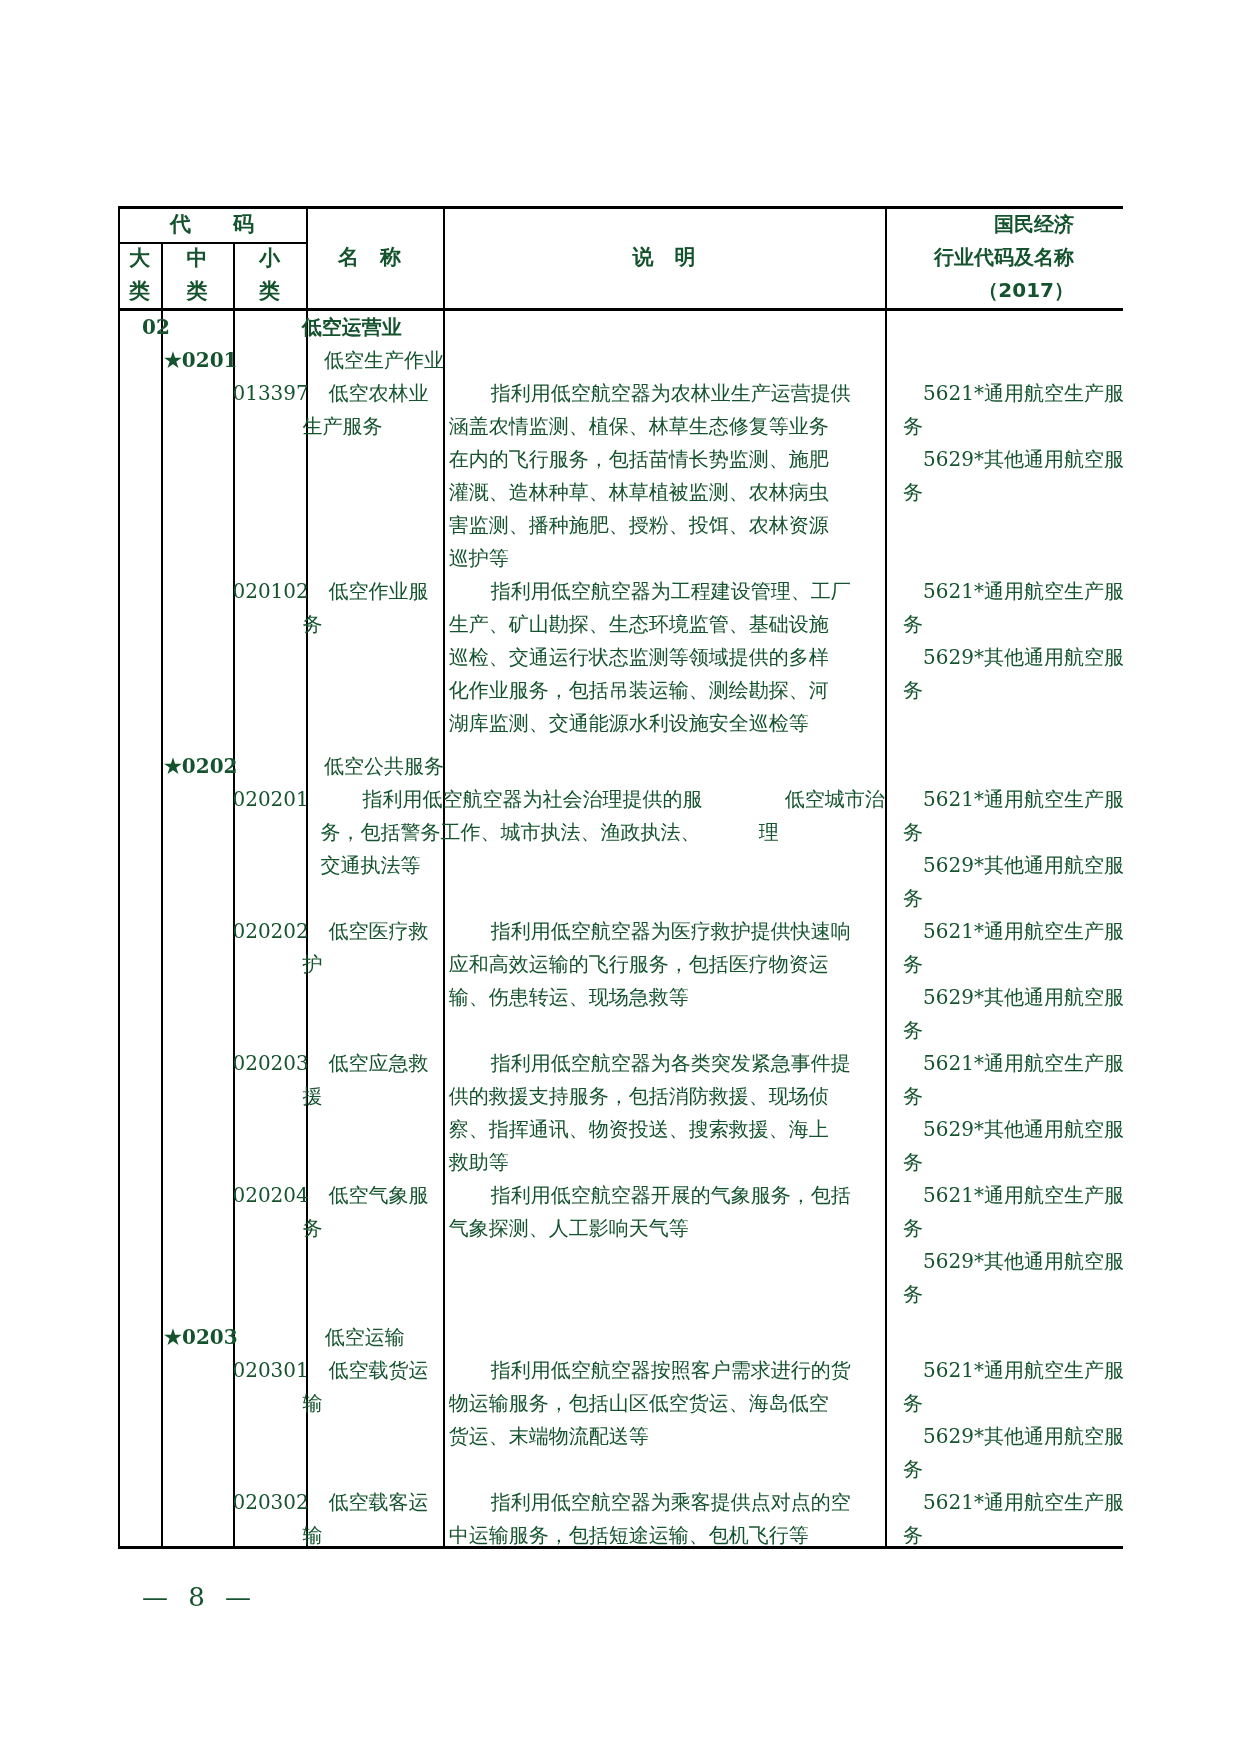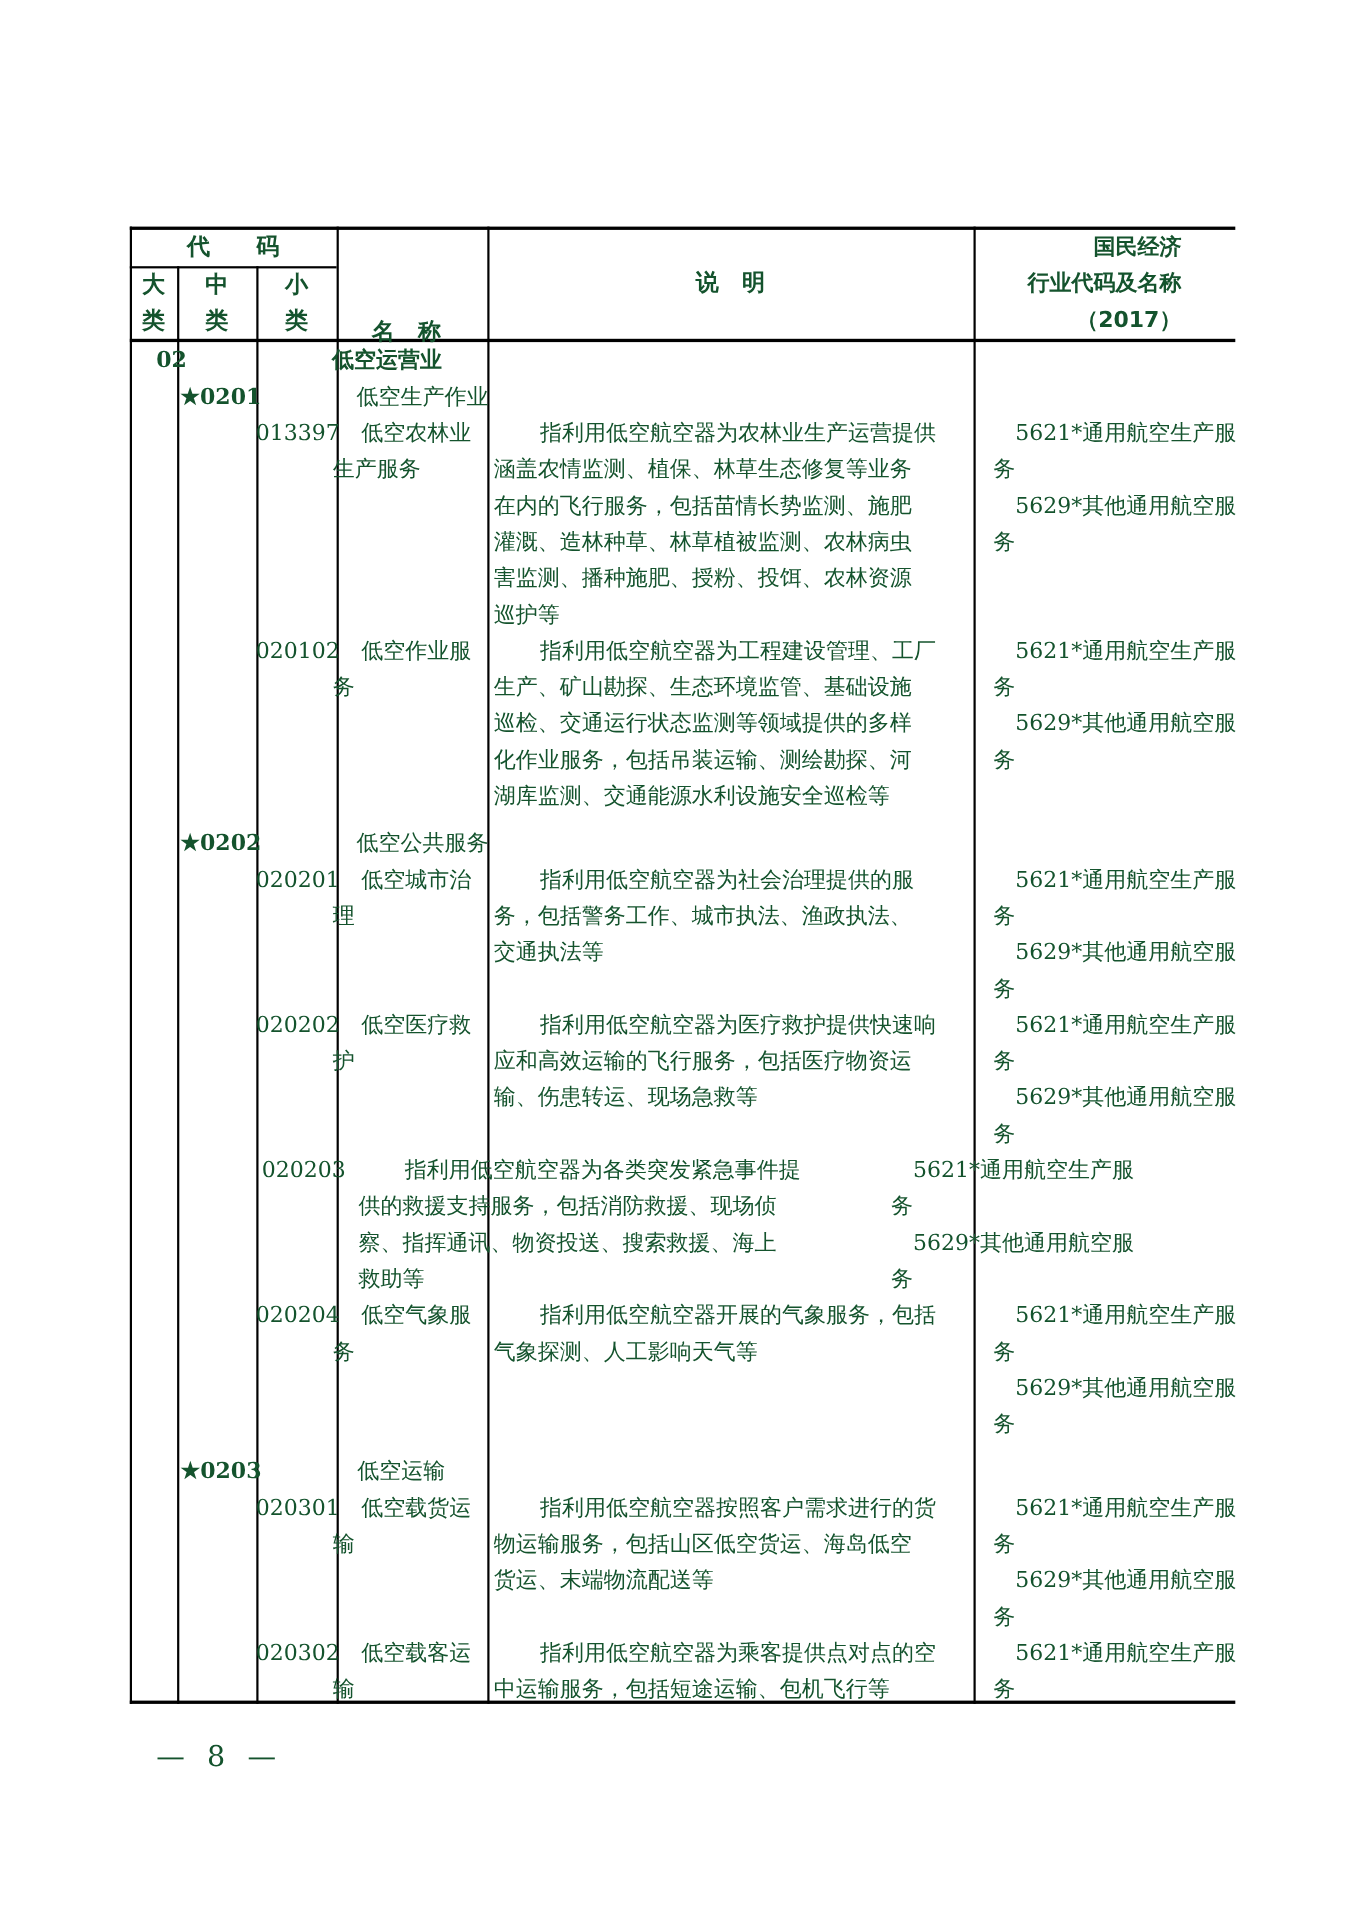--- a/index.html
+++ b/index.html
@@ -36,21 +36,21 @@
          font-size:21px;line-height:33px;}
   .h-code{position:absolute;left:0;top:0;width:188px;height:36px;
           display:flex;align-items:center;justify-content:center;white-space:pre;}
   .h-sub{position:absolute;top:36px;height:66px;display:flex;
          align-items:center;justify-content:center;text-align:center;white-space:pre;}
   .h-major{left:0;width:43px;}
   .h-mid{left:43px;width:72px;}
   .h-small{left:115px;width:73px;}
   .h-col{position:absolute;top:0;height:102px;display:flex;
          align-items:center;justify-content:center;text-align:center;white-space:pre;}
-  .h-name{left:188px;width:127px;margin-top:44px;}
+  .h-name{left:188px;width:127px;}
   .h-desc{left:325px;width:442px;}
   .h-ind{left:767px;width:238px;font-size:20px;text-align:right;}
   
   .tbody{position:absolute;left:0;top:105px;width:1005px;}
   .row{display:flex;align-items:flex-start;}
   .row.gap{margin-top:10px;}
   .cell{white-space:pre;font-size:20px;line-height:33px;overflow:visible;}
   .c-major{width:43px;box-sizing:border-box;padding-left:24px;font-weight:600;}
   .c-mid{width:72px;box-sizing:border-box;padding-left:4px;font-weight:600;}
   .c-small{width:73px;box-sizing:border-box;padding-left:5px;}
@@ -157,25 +157,25 @@
     <div class="cell c-small"></div>
     <div class="cell c-name nm-mid">低空公共服务</div>
     <div class="cell c-desc"></div>
     <div class="cell c-codes"></div>
   </div>
 
   <div class="row">
     <div class="cell c-major"></div>
     <div class="cell c-mid"></div>
     <div class="cell c-small">020201</div>
-    <div class="cell c-name nm-small">低空城市治
-理</div>
     <div class="cell c-desc">指利用低空航空器为社会治理提供的服
 务，包括警务工作、城市执法、渔政执法、
 交通执法等</div>
+    <div class="cell c-name nm-small">低空城市治
+理</div>
     <div class="cell c-codes">　5621*通用航空生产服
 务
 　5629*其他通用航空服
 务</div>
   </div>
 
   <div class="row">
     <div class="cell c-major"></div>
     <div class="cell c-mid"></div>
     <div class="cell c-small">020202</div>
@@ -187,20 +187,22 @@
     <div class="cell c-codes">　5621*通用航空生产服
 务
 　5629*其他通用航空服
 务</div>
   </div>
 
   <div class="row">
     <div class="cell c-major"></div>
     <div class="cell c-mid"></div>
     <div class="cell c-small">020203</div>
+    <div class="cell c-name nm-small">低空应急救
+援</div>
     <div class="cell c-desc">指利用低空航空器为各类突发紧急事件提
 供的救援支持服务，包括消防救援、现场侦
 察、指挥通讯、物资投送、搜索救援、海上
 救助等</div>
     <div class="cell c-codes">　5621*通用航空生产服
 务
 　5629*其他通用航空服
 务</div>
   </div>
 

